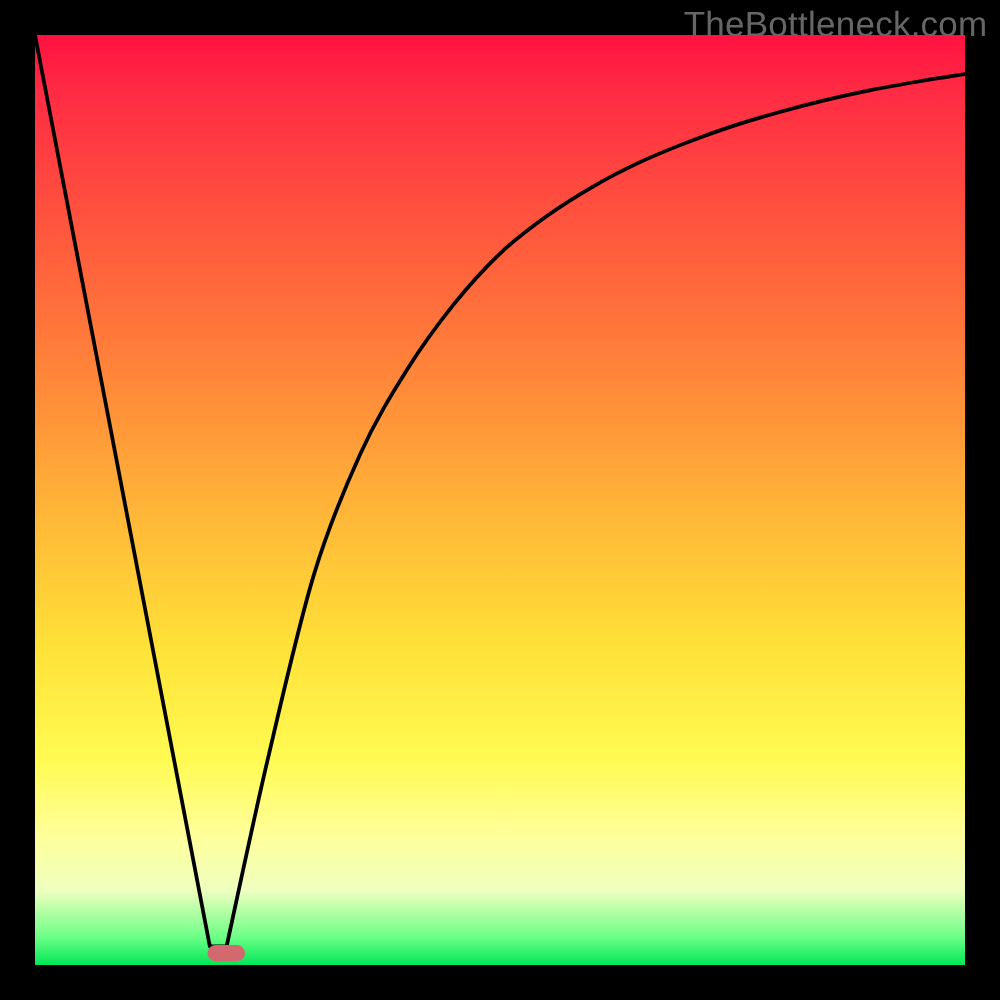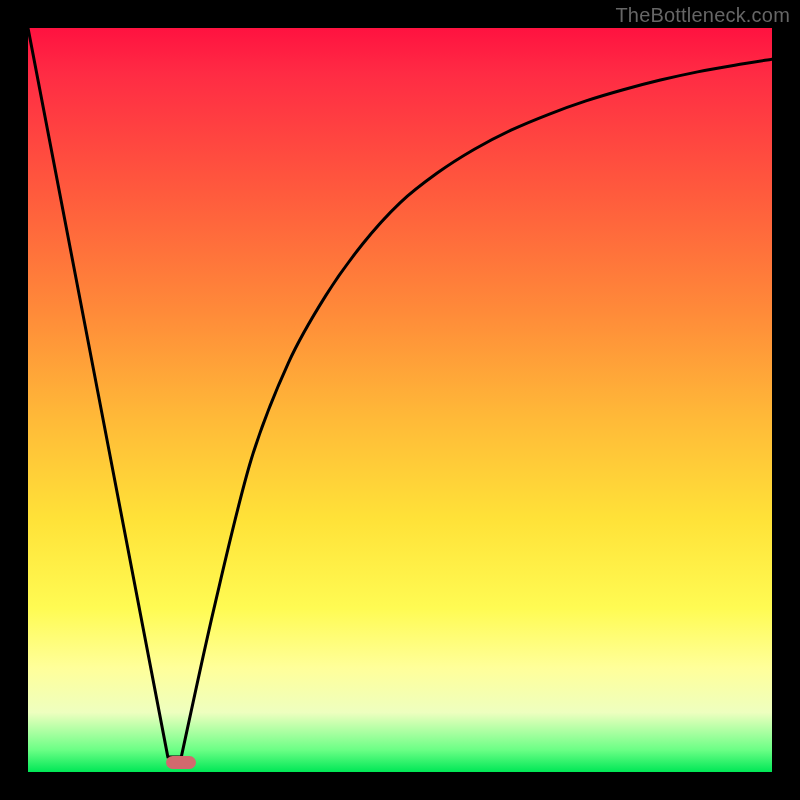--- a/index.html
+++ b/index.html
@@ -15,21 +15,21 @@
     position: relative;
     width: 800px;
     height: 800px;
     background: #000;
   }
   .watermark {
     position: absolute;
     top: 4px;
     right: 10px;
     color: #666;
-    font-size: 20px;
+    font-size: 28px;
     font-weight: 500;
     letter-spacing: 0.2px;
     z-index: 4;
   }
   .plot-area {
     position: absolute;
     left: 28px;
     top: 28px;
     width: 744px;
     height: 744px;

